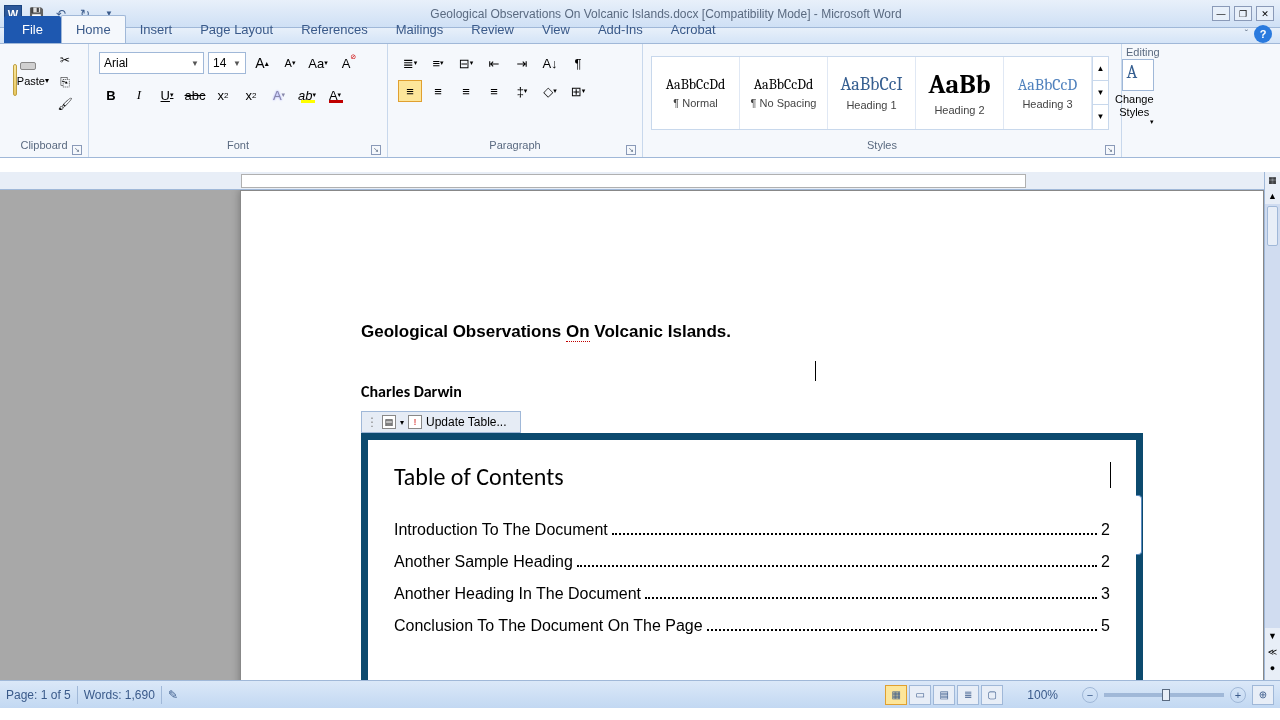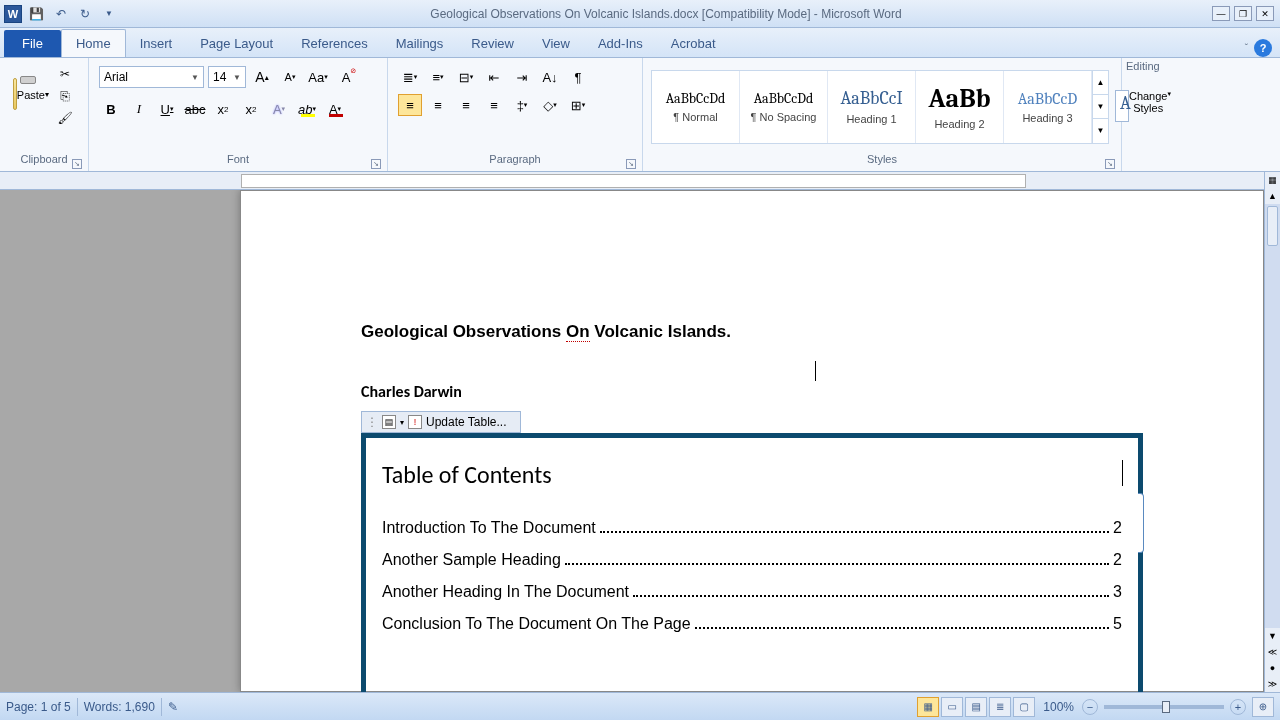--- a/index.html
+++ b/index.html
@@ -8,21 +8,21 @@
 
 .titlebar { height:28px; background:linear-gradient(#e8f0fa,#cfe0f5); display:flex; align-items:center; border-bottom:1px solid #a0b8d8; font-size:12px; }
 .w-icon { width:18px; height:18px; margin:0 4px; background:#2b579a; color:#fff; font-weight:bold; font-size:11px; display:flex; align-items:center; justify-content:center; border:1px solid #1a4480; }
 .qat { display:flex; align-items:center; gap:2px; }
 .qat-btn { width:22px; height:22px; display:flex; align-items:center; justify-content:center; color:#3a5a8a; font-size:12px; cursor:pointer; }
 .title-text { flex:1; text-align:center; color:#5a6a80; font-size:12px; }
 .win-controls { display:flex; gap:4px; margin-right:6px; }
 .win-btn { width:18px; height:15px; border:1px solid #8a9ab8; background:#e8f0fa; font-size:9px; display:flex; align-items:center; justify-content:center; cursor:pointer; }
 
 
-.tabrow { height:30px; background:linear-gradient(#e8f0fa,#d4e4f7); display:flex; align-items:flex-end; padding-left:4px; border-bottom:1px solid #a0b8d8; }
+.tabrow { height:16px; background:linear-gradient(#e8f0fa,#d4e4f7); display:flex; align-items:flex-end; padding-left:4px; border-bottom:1px solid #a0b8d8; }
 .file-tab { background:#1e58b0; color:#fff; padding:6px 18px; font-size:13px; border-radius:2px 2px 0 0; cursor:pointer; }
 .tab { padding:6px 14px; font-size:13px; color:#3a5a8a; cursor:pointer; }
 .tab.active { background:#f5f8fc; border:1px solid #a0b8d8; border-bottom:none; border-radius:2px 2px 0 0; color:#3a5a8a; }
 .tabrow-right { margin-left:auto; margin-right:8px; display:flex; gap:6px; align-items:center; }
 .help-icon { width:18px; height:18px; background:#2a7ade; color:#fff; border-radius:50%; display:flex; align-items:center; justify-content:center; font-size:11px; font-weight:bold; }
 
 
 .ribbon { height:114px; background:#f5f8fc; display:flex; border-bottom:1px solid #a0b8d8; }
 .group { border-right:1px solid #c8d8ec; display:flex; flex-direction:column; padding:2px 4px 0; }
 .group-body { flex:1; display:flex; align-items:center; }
@@ -54,60 +54,60 @@
 .ico-btn.active { background:#fde69a; border:1px solid #e0a030; }
 
 
 .styles-body { width:470px; padding:4px; gap:6px; }
 .style-gallery { border:1px solid #c8d8ec; background:#fff; display:flex; height:74px; }
 .style-item { width:88px; border-right:1px solid #e0e8f4; display:flex; flex-direction:column; align-items:center; justify-content:center; cursor:pointer; padding:4px; }
 .style-preview { font-family:Cambria,serif; color:#222; }
 .style-name { font-size:11px; color:#444; margin-top:4px; }
 .gallery-scroll { width:16px; display:flex; flex-direction:column; border-left:1px solid #c8d8ec; }
 .gal-scroll-btn { flex:1; display:flex; align-items:center; justify-content:center; font-size:8px; cursor:pointer; border-bottom:1px solid #c8d8ec; }
-.change-styles { display:flex; flex-direction:row; align-items:flex-start; width:56px; cursor:pointer; }
+.change-styles { display:flex; flex-direction:column; align-items:flex-end; width:56px; cursor:pointer; }
 .change-styles-icon { width:32px; height:32px; border:1px solid #a0b8d8; background:#fff; margin-bottom:2px; position:relative;}
 .change-styles-icon::after{content:"A";position:absolute;left:4px;top:2px;font-size:18px;font-family:Cambria;color:#365f91}
 
 
 .editing-body { width:86px; flex-direction:column; gap:2px; padding:4px; align-items:flex-start; }
 .edit-item { display:flex; align-items:center; gap:4px; font-size:12px; cursor:pointer; padding:2px 4px; width:100%; }
 
 
 .workspace { position:absolute; top:172px; left:0; right:0; bottom:28px; background:#a8a8a8; }
 .ruler-h { position:absolute; top:0; left:0; right:16px; height:18px; background:#e8eef7; border-bottom:1px solid #a0b8d8; }
 .ruler-white { position:absolute; top:2px; height:14px; background:#fff; left:241px; width:785px; border:1px solid #b0b0b0;}
 .doc-scroll { position:absolute; top:18px; left:0; right:16px; bottom:0; overflow:hidden; display:flex; justify-content:flex-end; }
 .page { width:1024px; background:#fff; margin-top:0; box-shadow:0 0 8px rgba(0,0,0,.3); padding:130px 120px 40px; position:relative; border:1px solid #888;}
 .doc-title { font-family:Calibri,sans-serif; font-weight:bold; font-size:17px; margin-bottom:40px; }
 .doc-title .sq { border-bottom:1px dotted #c00000; }
 .doc-author { font-family:Calibri,sans-serif; font-weight:bold; font-size:16px; }
 .toc-control { margin-top:10px; width:160px; height:22px; background:#e6ecf5; border:1px solid #a0b8d8; display:flex; align-items:center; gap:4px; padding:0 4px; font-size:12px; cursor:pointer; }
 .toc-control .tiny-ico { width:14px; height:14px; border:1px solid #888; background:#fff; font-size:9px; display:flex; align-items:center; justify-content:center;}
-.toc-box { border:5px solid #0c4a6e; margin-top:0; padding:22px 16px 50px; position:relative; }
+.toc-box { border:7px solid #0c4a6e; margin-top:0; padding:22px 26px 50px; position:relative; }
 .toc-tab { position:absolute; right:-6px; top:55px; width:6px; height:60px; border:1px solid #5a8ac0; border-left:none; background:#fff; border-radius:0 4px 4px 0;}
 .toc-heading { font-family:Calibri,sans-serif; font-size:24px; margin-bottom:30px; position:relative;}
 .toc-heading::after { content:""; position:absolute; right:-1px; top:0; width:1px; height:26px; background:#000; }
 .toc-line { display:flex; font-family:Calibri,sans-serif; font-size:16px; margin-bottom:14px; }
 .toc-text { white-space:nowrap; }
 .toc-dots { flex:1; border-bottom:2px dotted #000; margin:0 4px 4px; }
 .toc-pg { }
 .cursor { position:absolute; width:1px; height:22px; background:#000; }
 .vscroll { position:absolute; top:0; right:0; bottom:0; width:16px; background:#e8eef7; border-left:1px solid #a0b8d8; display:flex; flex-direction:column; }
 .vs-btn { height:16px; display:flex; align-items:center; justify-content:center; font-size:9px; cursor:pointer; }
 .vs-track { flex:1; background:#d0dcf0; position:relative; }
 .vs-thumb { position:absolute; left:2px; right:2px; top:2px; height:40px; background:#e8eef7; border:1px solid #a0b8d8; border-radius:2px; }
 
 
-.statusbar { position:absolute; left:0; right:0; bottom:0; height:28px; background:linear-gradient(#dbe8f8,#c2d8f2); border-top:1px solid #a0b8d8; display:flex; align-items:center; font-size:12px; color:#3a5a8a; padding:0 6px; gap:6px; }
+.statusbar { position:absolute; left:0; right:0; bottom:12px; height:28px; background:linear-gradient(#dbe8f8,#c2d8f2); border-top:1px solid #a0b8d8; display:flex; align-items:center; font-size:12px; color:#3a5a8a; padding:0 6px; gap:6px; }
 .status-sep { width:1px; height:18px; background:#a0b8d8; }
 .status-right { margin-left:auto; display:flex; align-items:center; gap:2px; }
 .view-btn { width:22px; height:20px; border:1px solid #a0b8d8; display:flex; align-items:center; justify-content:center; font-size:10px; cursor:pointer; background:#e8eef7; }
 .view-btn.active { background:#fde69a; border-color:#e0a030; }
-.zoom-pct { margin:0 6px; }
+.zoom-pct { margin:0 22px; }
 .zoom-slider { width:120px; height:4px; background:#a0b8d8; position:relative; margin:0 4px; }
 .zoom-thumb { position:absolute; top:-4px; left:58px; width:8px; height:12px; background:#e8eef7; border:1px solid #5a6a80; }
 .zoom-btn { width:16px; height:16px; border:1px solid #a0b8d8; border-radius:50%; display:flex; align-items:center; justify-content:center; font-size:11px; cursor:pointer; }
 </style>
 </head>
 <body>
 
 <div class="titlebar">
   <div class="w-icon">W</div>
   <div class="qat">

